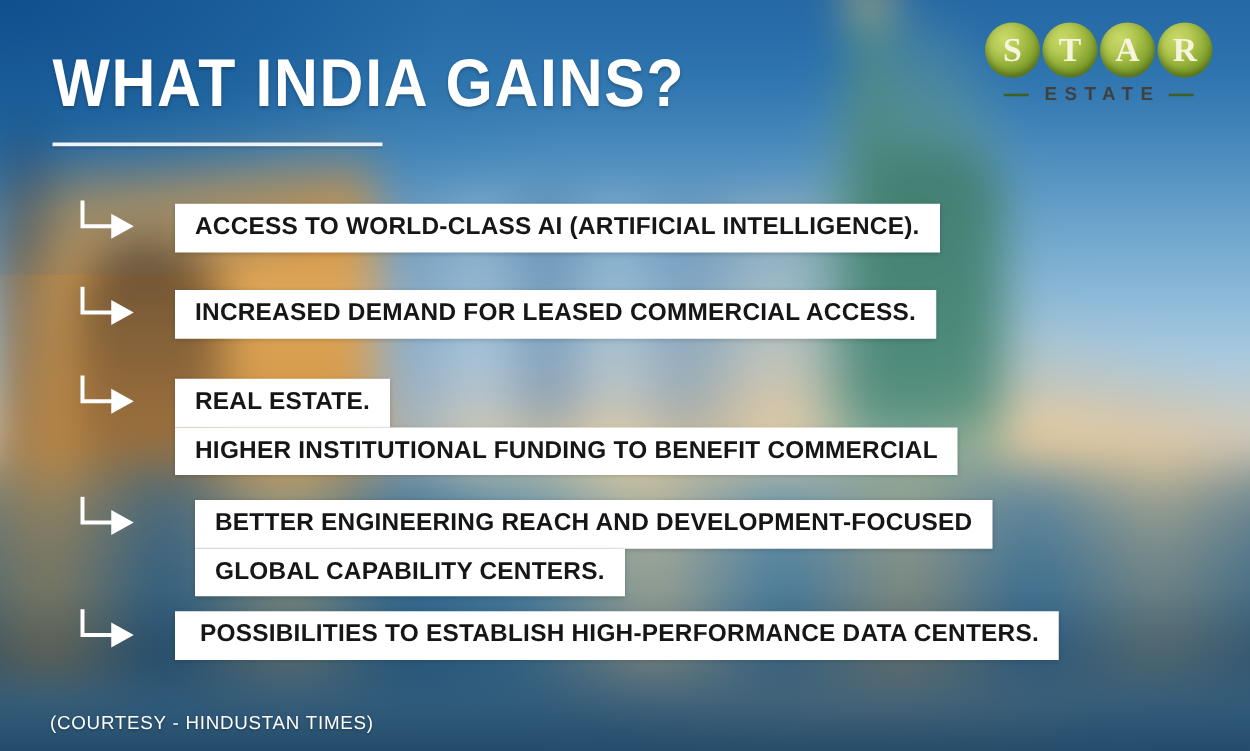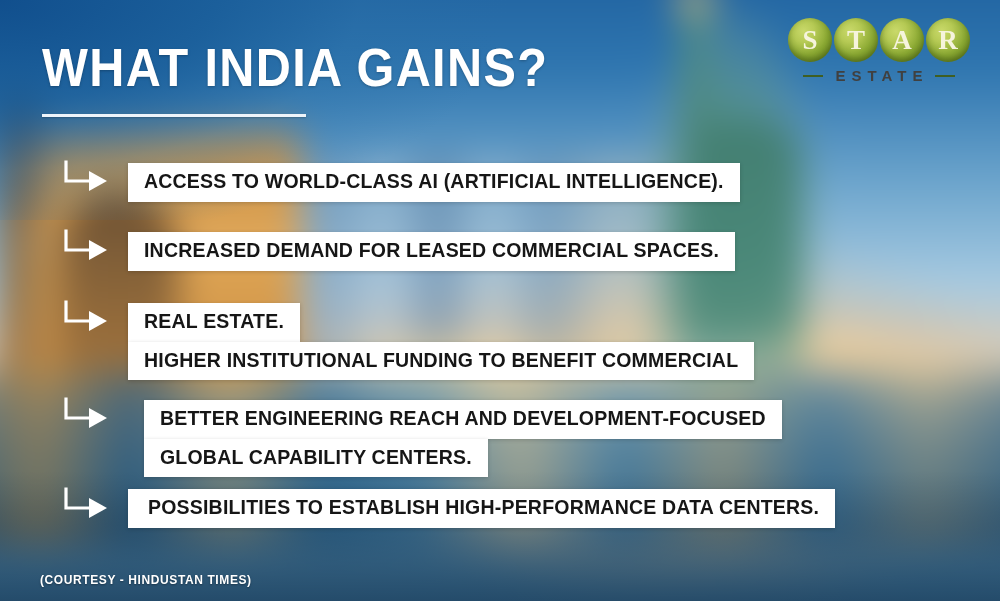--- a/index.html
+++ b/index.html
@@ -317,21 +317,21 @@
     align-items: flex-start;
   }
   .arrow {
     position: absolute;
     width: 46px;
     height: 36px;
     flex: none;
   }
   .boxes {
     position: absolute;
-    left: 128px;
+    left: 140px;
   }
   .linebox {
     background: #ffffff;
     color: #161616;
     font-family: "Liberation Sans Narrow", "Liberation Sans", sans-serif;
     font-size: 19.5px;
     font-weight: bold;
     letter-spacing: 0.2px;
     line-height: 1;
     padding: 9px 16px 10px 16px;
@@ -341,22 +341,22 @@
     box-shadow: 0 1px 4px rgba(0,0,0,0.18);
   }
   .linebox.pad-left-extra { padding-left: 20px; }
 
   
   .credit {
     position: absolute;
     left: 40px;
     bottom: 14px;
     font-family: "Liberation Sans Narrow", "Liberation Sans", sans-serif;
-    font-size: 12px;
-    font-weight: bold;
+    font-size: 15px;
+    font-weight: normal;
     letter-spacing: 0.6px;
     color: #ffffff;
     text-shadow: 0 1px 2px rgba(0,0,0,0.35);
   }
 </style>
 </head>
 <body>
 
 <div class="canvas">
 
@@ -407,21 +407,21 @@
         <span class="linebox">ACCESS TO WORLD-CLASS AI (ARTIFICIAL INTELLIGENCE).</span>
       </div>
     </div>
 
     <div class="row">
       <svg class="arrow" style="left:63px; top:229px;" viewBox="0 0 46 36">
         <path d="M3 2 L3 21 L29 21" fill="none" stroke="#ffffff" stroke-width="3.2" stroke-linecap="square"></path>
         <path d="M26 11 L44 21 L26 31 Z" fill="#ffffff"></path>
       </svg>
       <div class="boxes" style="top:232px;">
-        <span class="linebox">INCREASED DEMAND FOR LEASED COMMERCIAL SPACES.</span>
+        <span class="linebox">INCREASED DEMAND FOR LEASED COMMERCIAL ACCESS.</span>
       </div>
     </div>
 
     <div class="row">
       <svg class="arrow" style="left:63px; top:300px;" viewBox="0 0 46 36">
         <path d="M3 2 L3 21 L29 21" fill="none" stroke="#ffffff" stroke-width="3.2" stroke-linecap="square"></path>
         <path d="M26 11 L44 21 L26 31 Z" fill="#ffffff"></path>
       </svg>
       <div class="boxes" style="top:303px;">
         <span class="linebox">REAL ESTATE.</span>

